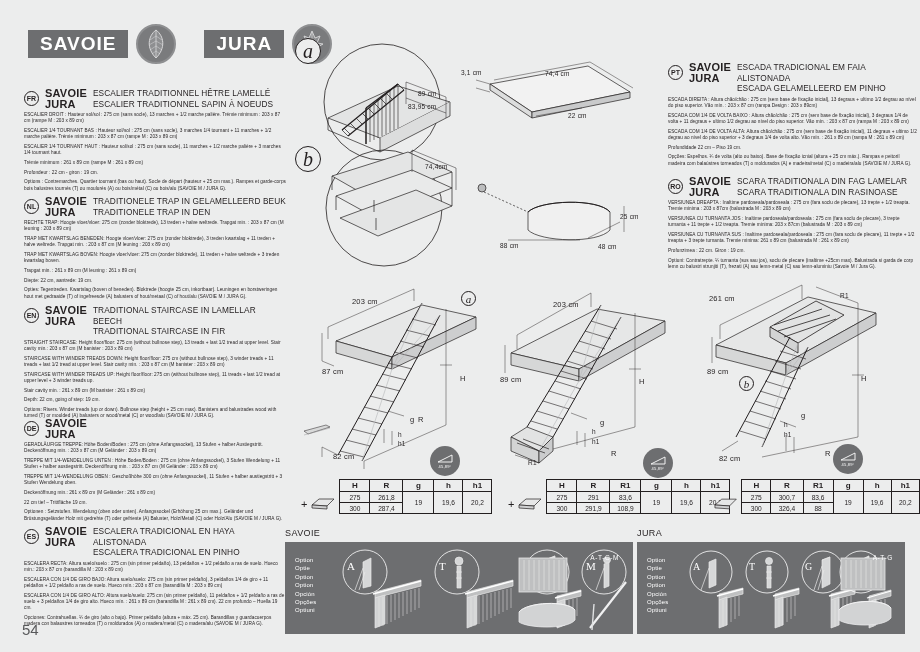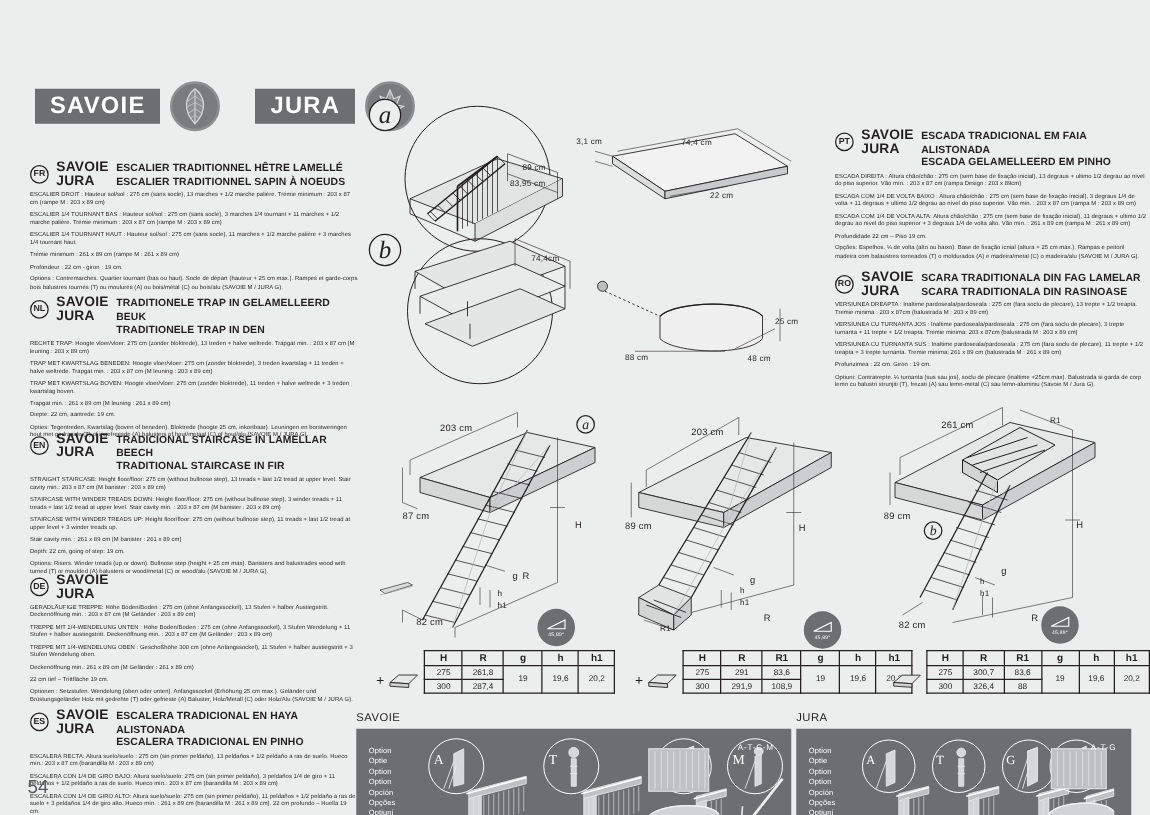--- a/index.html
+++ b/index.html
@@ -4,21 +4,21 @@
 <style>
   * { box-sizing: border-box; margin: 0; padding: 0; }
   body {
     width: 920px; height: 652px;
     background: #eceded;
     font-family: "Liberation Sans", sans-serif;
     color: #231f20;
     position: relative;
     overflow: hidden;
   }
-  .page { position: absolute; inset: 0; margin-top: 41px; }
+  .page { position: absolute; inset: 0; }
 
   
   .brand-header { position: absolute; left: 28px; top: 24px; display: flex; align-items: center; gap: 28px; }
   .brand-group { display: flex; align-items: center; gap: 8px; }
   .brand-tag {
     background: #6d6e70; color: #fff;
     font-size: 19px; font-weight: bold; letter-spacing: 1px;
     padding: 4px 12px 5px 12px; line-height: 1;
   }
   .brand-medal { width: 40px; height: 40px; border-radius: 50%; background: #7a7b7d;
@@ -29,21 +29,21 @@
   .lang-block { position: absolute; width: 262px; }
   .lang-head { display: flex; align-items: flex-start; gap: 6px; margin-bottom: 3px; }
   .lang-badge {
     width: 15px; height: 15px; border-radius: 50%;
     border: 1.2px solid #231f20;
     font-size: 7px; font-weight: bold;
     display: flex; align-items: center; justify-content: center;
     flex: 0 0 auto; margin-top: 3px;
   }
   .lang-brands { font-size: 11px; font-weight: bold; line-height: 10.5px; letter-spacing: .2px; flex: 0 0 auto; }
-  .lang-titles { font-size: 8.3px; font-weight: bold; line-height: 10.5px; letter-spacing: .1px; padding-top: 0px; }
+  .lang-titles { font-size: 8.3px; font-weight: normal; line-height: 10.5px; letter-spacing: .1px; padding-top: 0px; }
   .lang-body p { font-size: 4.7px; line-height: 6.4px; margin-bottom: 3.2px; letter-spacing: .05px; }
   .lang-body p:last-child { margin-bottom: 0; }
 
   
   .lang-block.right { width: 250px; }
 
   
   .callout-letter {
     position: absolute; width: 26px; height: 26px; border-radius: 50%;
     border: 1.5px solid #231f20; background: #eceded;
@@ -166,21 +166,21 @@
   </div>
 
   <div class="lang-block" style="left:24px; top:305px;">
     <div class="lang-head">
       <div class="lang-badge">EN</div>
       <div class="lang-brands">
         <div>SAVOIE</div>
         <div>JURA</div>
       </div>
       <div class="lang-titles">
-        <div>TRADICIONAL STAIRCASE IN LAMELLAR BEECH</div>
+        <div>TRADITIONAL STAIRCASE IN LAMELLAR BEECH</div>
         <div>TRADITIONAL STAIRCASE IN FIR</div>
       </div>
     </div>
     <div class="lang-body">
       <p>STRAIGHT STAIRCASE: Height floor/floor: 275 cm (without bullnose step), 13 treads + last 1/2 tread at upper level. Stair cavity min.: 203 x 87 cm (M banister : 203 x 89 cm)</p>
       <p>STAIRCASE WITH WINDER TREADS DOWN: Height floor/floor: 275 cm (without bullnose step), 3 winder treads + 11 treads + last 1/2 tread at upper level. Stair cavity min. : 203 x 87 cm (M banister : 203 x 89 cm)</p>
       <p>STAIRCASE WITH WINDER TREADS UP: Height floor/floor: 275 cm (without bullnose step), 11 treads + last 1/2 tread at upper level + 3 winder treads up.</p>
       <p>Stair cavity min. : 261 x 89 cm (M banister : 261 x 89 cm)</p>
       <p>Depth: 22 cm, going of step: 19 cm.</p>
       <p>Options: Risers. Winder treads (up or down). Bullnose step (height + 25 cm max). Banisters and balustrades wood with turned (T) or moulded (A) balusters or wood/metal (C) or wood/alu (SAVOIE M / JURA G).</p>
@@ -511,21 +511,21 @@
       <path d="M104 22 L146 38"></path>
       <path d="M146 38 L146 172"></path>
       <path d="M140 110 L152 110"></path>
       <path d="M50 192 L146 172"></path>
       <path d="M10 186 L26 176"></path>
       <path d="M68 156 L84 162"></path>
       <path d="M74 170 L74 186 M82 172 L82 188"></path>
     </g>
   </svg>
   <div class="callout-letter small" style="left:739px; top:376px;">b</div>
-  <div class="dim-label big" style="left:753px; top:294px;">261 cm</div>
+  <div class="dim-label big" style="left:709px; top:294px;">261 cm</div>
   <div class="dim-label big" style="left:707px; top:367px;">89 cm</div>
   <div class="dim-label big" style="left:719px; top:454px;">82 cm</div>
   <div class="dim-label big" style="left:861px; top:374px;">H</div>
   <div class="dim-label big" style="left:825px; top:449px;">R</div>
   <div class="dim-label" style="left:840px; top:292px;">R1</div>
   <div class="dim-label big" style="left:801px; top:411px;">g</div>
   <div class="dim-label" style="left:784px; top:421px;">h</div>
   <div class="dim-label" style="left:784px; top:431px;">h1</div>
   <div class="angle-badge" style="left:833px; top:444px;">
     <svg width="16" height="9" viewBox="0 0 16 9">

